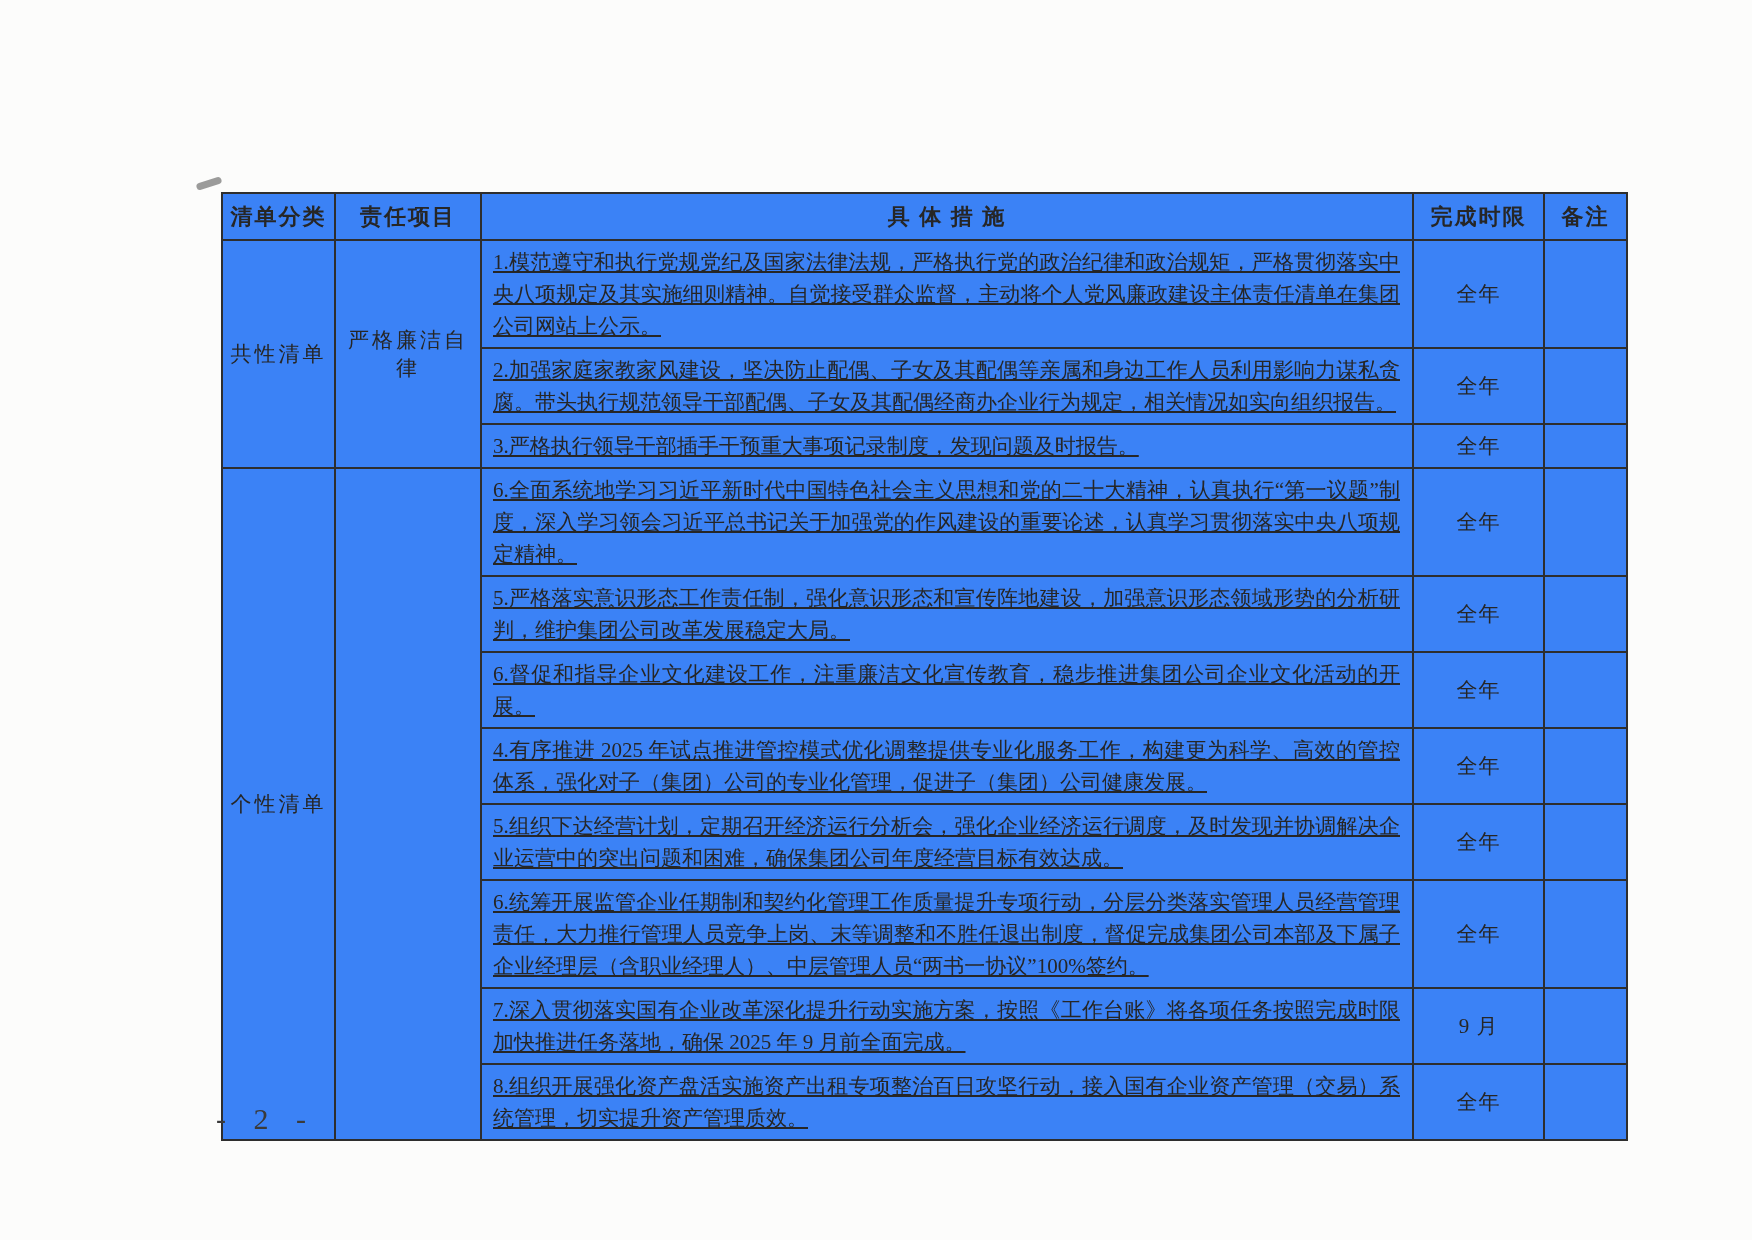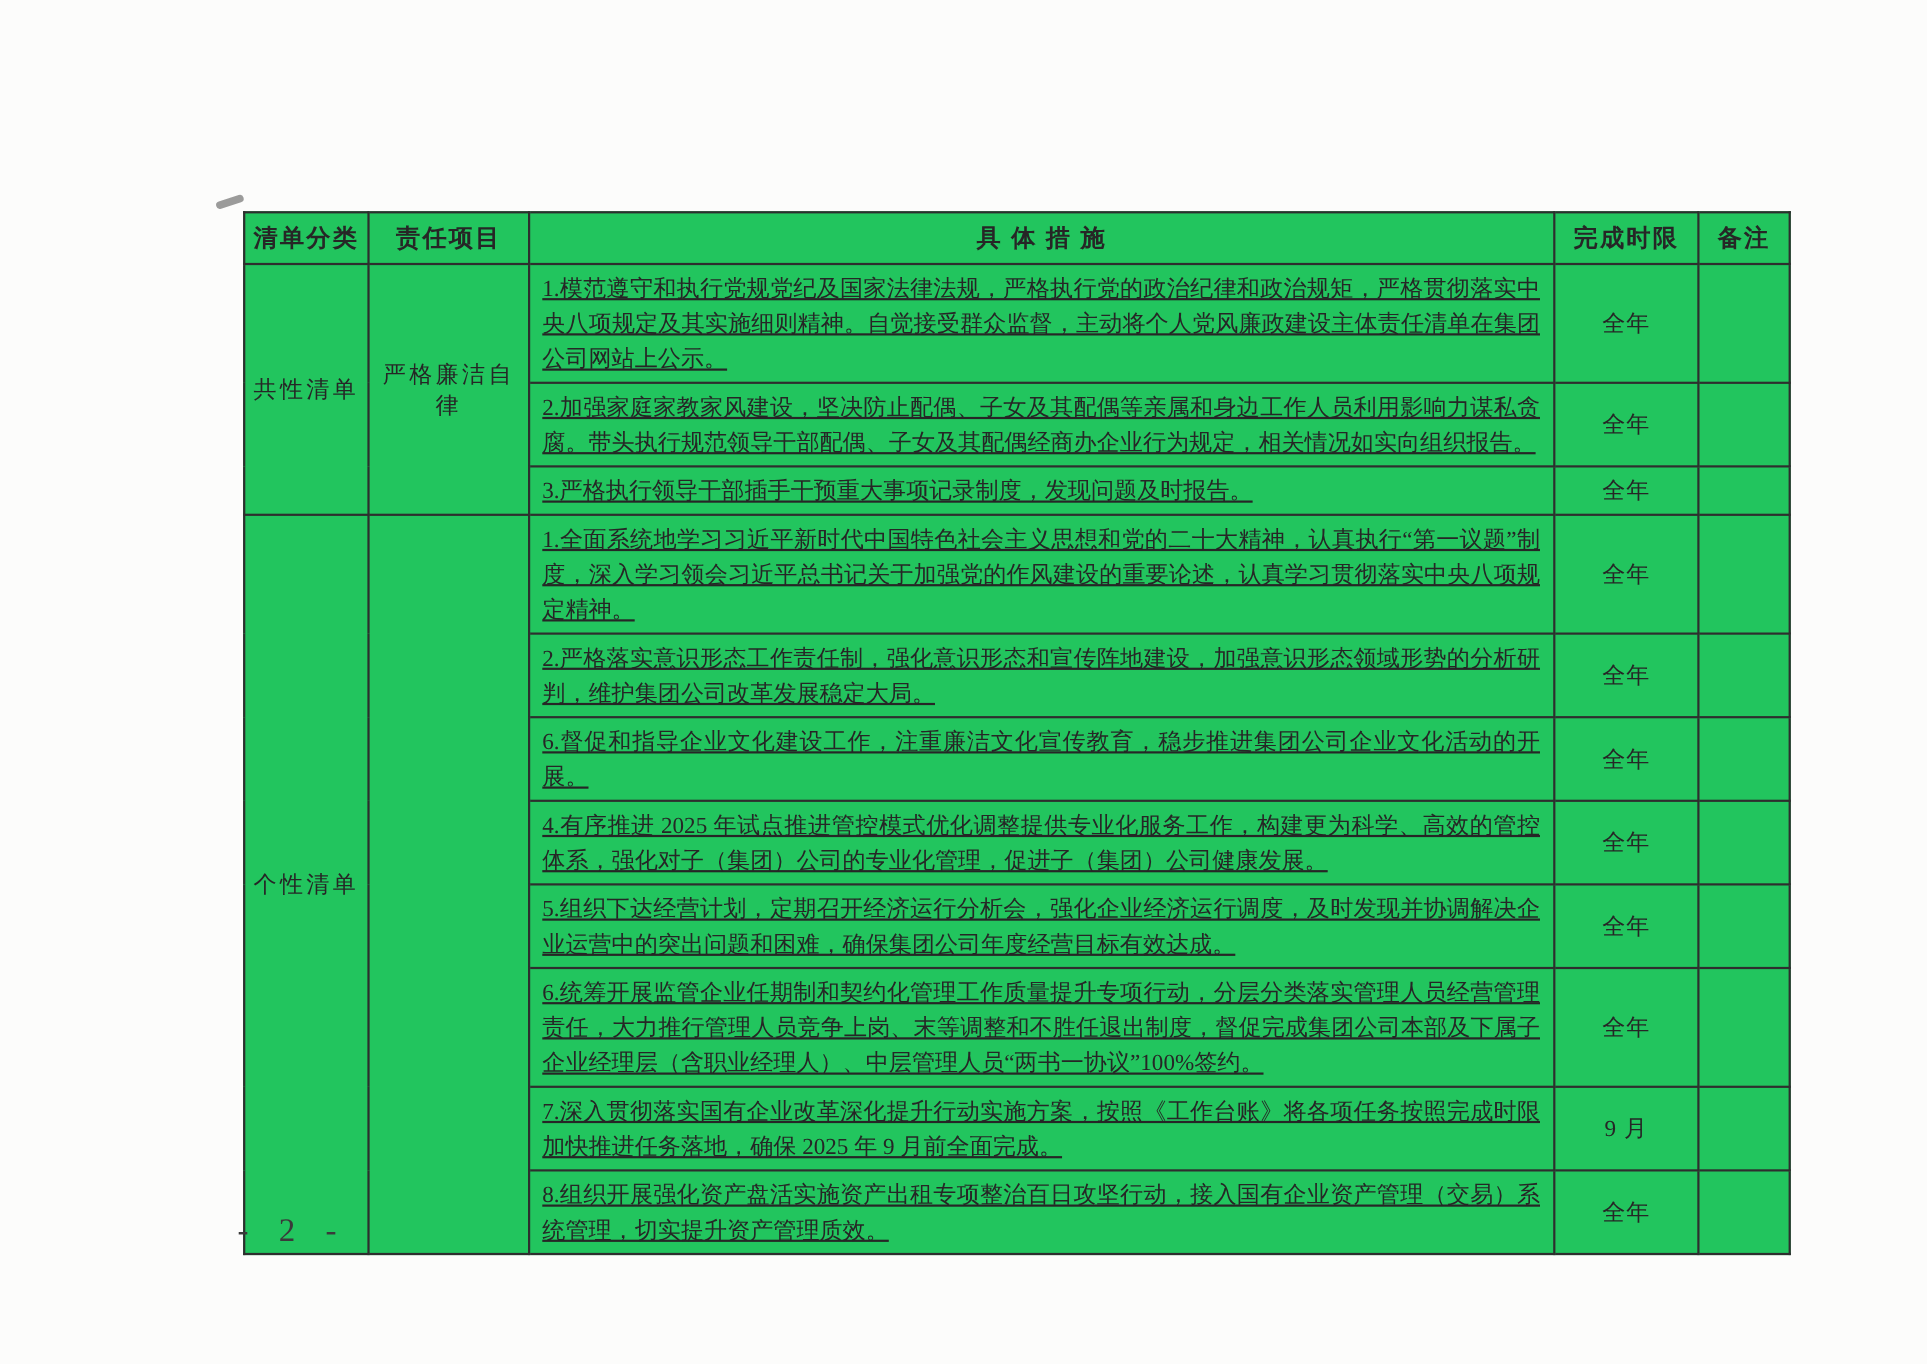--- a/index.html
+++ b/index.html
@@ -31,21 +31,21 @@
     border-radius: 4px;
     transform: rotate(-18deg);
   }
   table.doc-table {
     position: absolute;
     left: 221px;
     top: 192px;
     width: 1405px;
     border-collapse: collapse;
     table-layout: fixed;
-    background: #22c55e;
+    background: #3b82f6;
   }
   .doc-table th, .doc-table td {
     border: 2px solid #2e2e2e;
     vertical-align: middle;
     font-size: 21px;
     color: #262626;
     box-sizing: border-box;
   }
   .doc-table th {
     font-weight: bold;
@@ -133,26 +133,26 @@
       </tr>
       <tr class="h40">
         <td class="cell-measure">3.严格执行领导干部插手干预重大事项记录制度，发现问题及时报告。</td>
         <td class="cell-deadline">全年</td>
         <td class="cell-remark"></td>
       </tr>
 
       <tr class="h106">
         <td class="cell-category" rowspan="8">个性清单</td>
         <td class="cell-project" rowspan="8"></td>
-        <td class="cell-measure">1.全面系统地学习习近平新时代中国特色社会主义思想和党的二十大精神，认真执行“第一议题”制度，深入学习领会习近平总书记关于加强党的作风建设的重要论述，认真学习贯彻落实中央八项规定精神。</td>
+        <td class="cell-measure">6.全面系统地学习习近平新时代中国特色社会主义思想和党的二十大精神，认真执行“第一议题”制度，深入学习领会习近平总书记关于加强党的作风建设的重要论述，认真学习贯彻落实中央八项规定精神。</td>
         <td class="cell-deadline">全年</td>
         <td class="cell-remark"></td>
       </tr>
       <tr class="h70">
-        <td class="cell-measure">2.严格落实意识形态工作责任制，强化意识形态和宣传阵地建设，加强意识形态领域形势的分析研判，维护集团公司改革发展稳定大局。</td>
+        <td class="cell-measure">5.严格落实意识形态工作责任制，强化意识形态和宣传阵地建设，加强意识形态领域形势的分析研判，维护集团公司改革发展稳定大局。</td>
         <td class="cell-deadline">全年</td>
         <td class="cell-remark"></td>
       </tr>
       <tr class="h39">
         <td class="cell-measure">6.督促和指导企业文化建设工作，注重廉洁文化宣传教育，稳步推进集团公司企业文化活动的开展。</td>
         <td class="cell-deadline">全年</td>
         <td class="cell-remark"></td>
       </tr>
       <tr class="h71">
         <td class="cell-measure">4.有序推进 2025 年试点推进管控模式优化调整提供专业化服务工作，构建更为科学、高效的管控体系，强化对子（集团）公司的专业化管理，促进子（集团）公司健康发展。</td>

